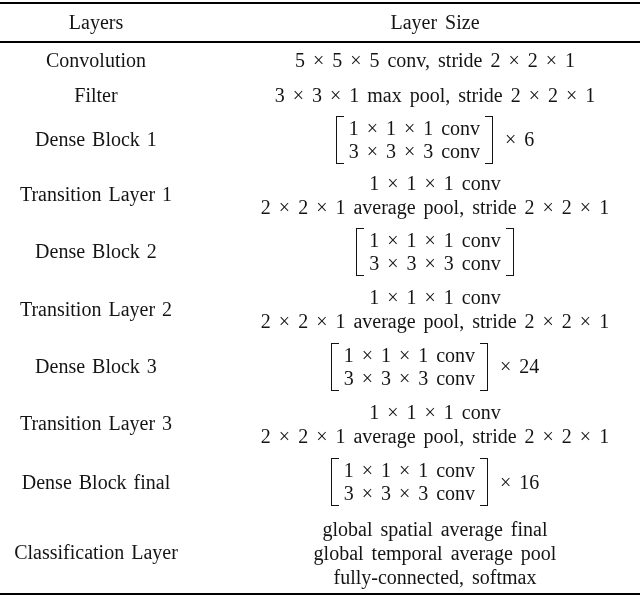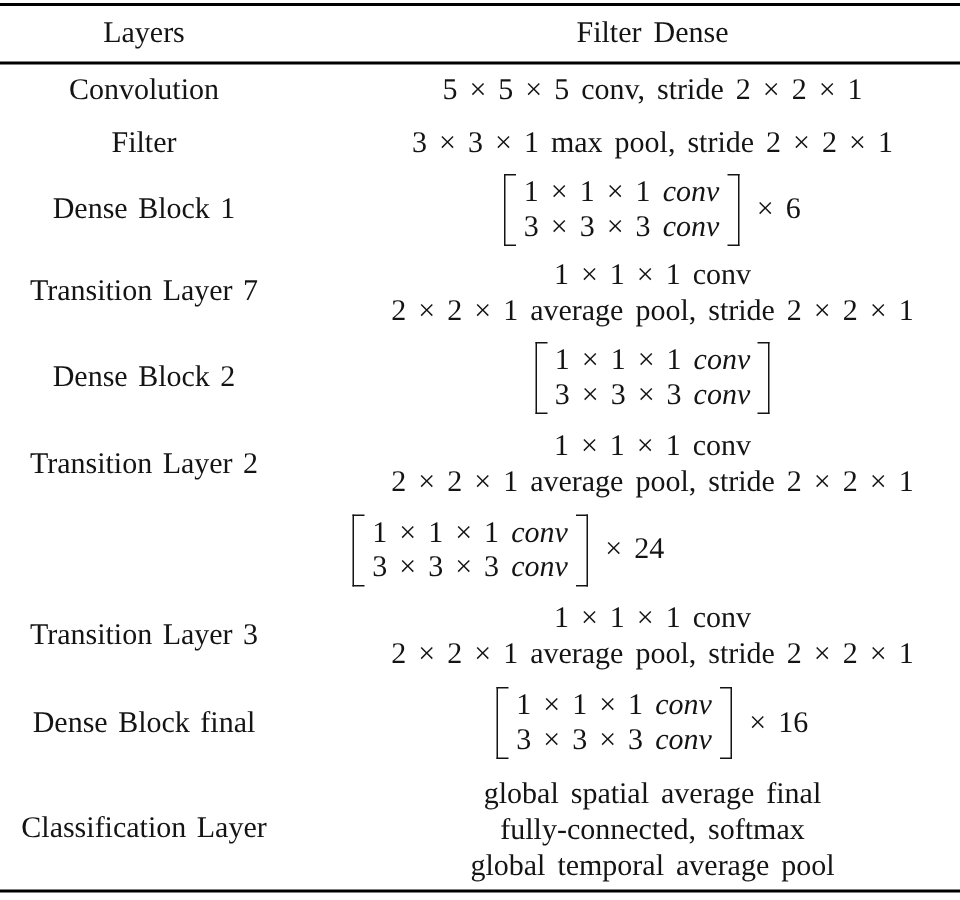--- a/index.html
+++ b/index.html
@@ -23,34 +23,34 @@
   }
   .vline { line-height:24px;text-align:center; }
   .h34{height:34px}.h36{height:36px}.h53{height:53px}.h57{height:57px}
   .h58{height:58px}.h60{height:60px}.h81{height:81px}
   .matrix { display:flex; align-items:stretch; }
   .bracket { width:7px; flex:0 0 7px; }
   .bracket.l { border-left:1.6px solid #141414; border-top:1.6px solid #141414; border-bottom:1.6px solid #141414; }
   .bracket.r { border-right:1.6px solid #141414; border-top:1.6px solid #141414; border-bottom:1.6px solid #141414; }
   .matrix-body { display:flex; flex-direction:column; padding:1px 5px; }
   .mline { line-height:23px; }
-  .it { font-style:italic; }
+  .it { }
   .mult { display:flex; align-items:center; margin-left:12px; }
   .bottom-space { height:5px; }
 </style>
 </head>
 <body>
 
 <div class="table">
 
   <div class="rule"></div>
 
   <div class="hrow">
     <div class="col-label">Layers</div>
-    <div class="col-value">Filter Dense</div>
+    <div class="col-value">Layer Size</div>
   </div>
 
   <div class="rule"></div>
 
   <div class="row h34">
     <div class="col-label">Convolution</div>
     <div class="col-value">
       <div class="vline">5 × 5 × 5 conv, stride 2 × 2 × 1</div>
     </div>
   </div>
@@ -71,21 +71,21 @@
           <div class="mline"><span>1 × 1 × 1</span> <span class="it">conv</span></div>
           <div class="mline"><span>3 × 3 × 3</span> <span class="it">conv</span></div>
         </div>
         <div class="bracket r"></div>
         <div class="mult">× 6</div>
       </div>
     </div>
   </div>
 
   <div class="row h57">
-    <div class="col-label">Transition Layer 7</div>
+    <div class="col-label">Transition Layer 1</div>
     <div class="col-value">
       <div class="vline">1 × 1 × 1 conv</div>
       <div class="vline">2 × 2 × 1 average pool, stride 2 × 2 × 1</div>
     </div>
   </div>
 
   <div class="row h57">
     <div class="col-label">Dense Block 2</div>
     <div class="col-value">
       <div class="matrix">
@@ -101,20 +101,21 @@
 
   <div class="row h58">
     <div class="col-label">Transition Layer 2</div>
     <div class="col-value">
       <div class="vline">1 × 1 × 1 conv</div>
       <div class="vline">2 × 2 × 1 average pool, stride 2 × 2 × 1</div>
     </div>
   </div>
 
   <div class="row h57">
+    <div class="col-label">Dense Block 3</div>
     <div class="col-value">
       <div class="matrix">
         <div class="bracket l"></div>
         <div class="matrix-body">
           <div class="mline"><span>1 × 1 × 1</span> <span class="it">conv</span></div>
           <div class="mline"><span>3 × 3 × 3</span> <span class="it">conv</span></div>
         </div>
         <div class="bracket r"></div>
         <div class="mult">× 24</div>
       </div>
@@ -141,21 +142,21 @@
         <div class="bracket r"></div>
         <div class="mult">× 16</div>
       </div>
     </div>
   </div>
 
   <div class="row h81">
     <div class="col-label">Classification Layer</div>
     <div class="col-value">
       <div class="vline">global spatial average final</div>
+      <div class="vline">global temporal average pool</div>
       <div class="vline">fully-connected, softmax</div>
-      <div class="vline">global temporal average pool</div>
     </div>
   </div>
 
   <div class="rule"></div>
   <div class="bottom-space"></div>
 
 </div>
 
 </body></html>

